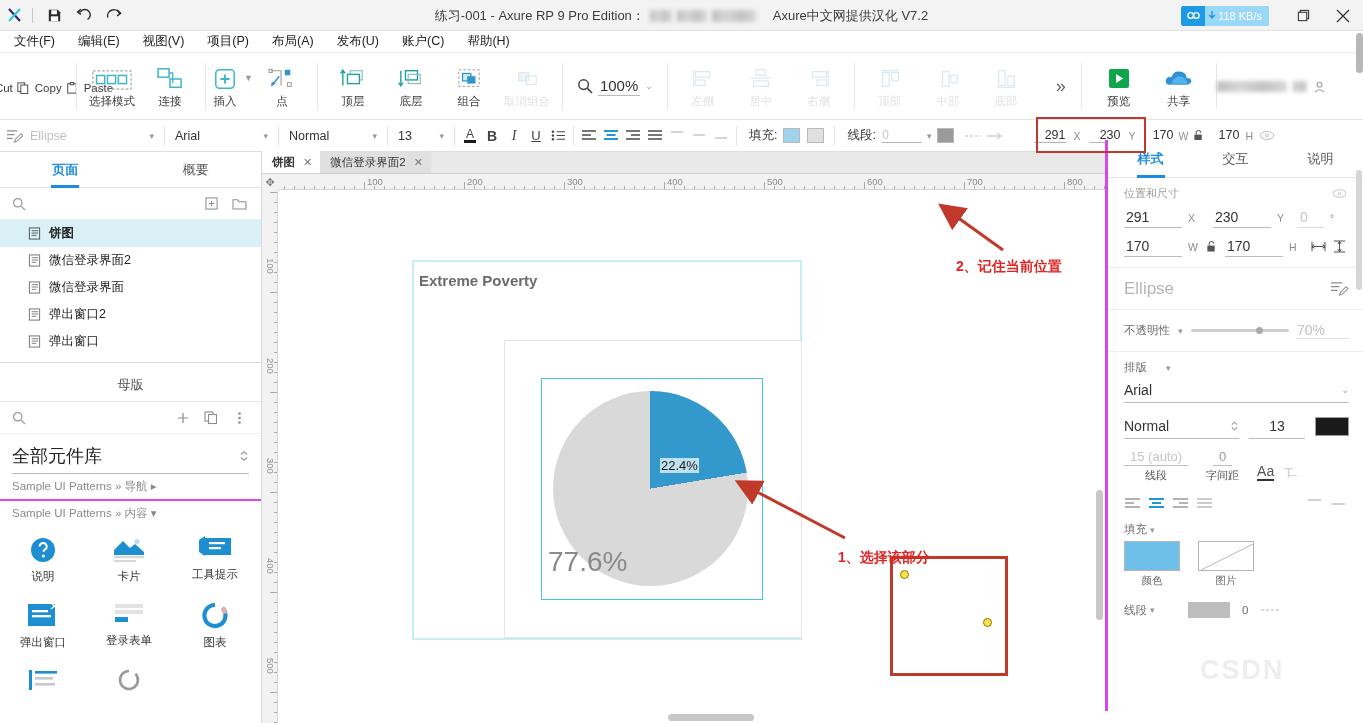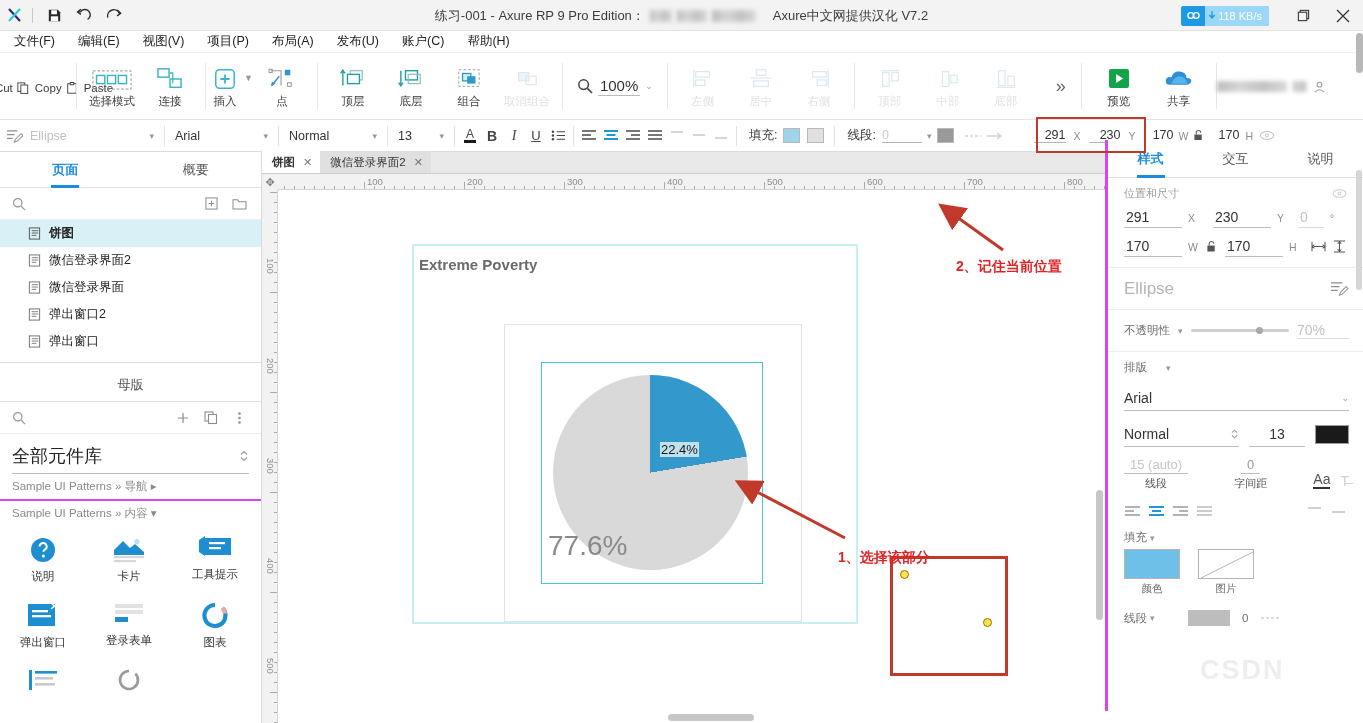--- a/index.html
+++ b/index.html
@@ -150,21 +150,21 @@
     border-right:1px solid #d3d3d3; overflow:hidden;
   }
   .rtick { position:absolute; background:#aaa; }
   .rlab { position:absolute; font-size:9.5px; color:#8d8d8d; }
   .rlab-v { position:absolute; font-size:9.5px; color:#8d8d8d; writing-mode:vertical-rl; }
   .origin-ico { position:absolute; left:0; top:22px; width:16px; height:16px; display:flex; align-items:center; justify-content:center; color:#7a7a7a; font-size:11px; z-index:5; background:#f2f2f2;}
   .canvas {
     position:absolute; left:16px; top:38px; width:827px; height:533px; background:#fff; overflow:hidden;
   }
   .chartwidget {
-    position:absolute; left:134px; top:54px; width:446px; height:380px;
+    position:absolute; left:134px; top:70px; width:390px; height:380px;
     border:2px solid #c6eff1; background:#fff;
   }
   .chart-title {
     position:absolute; left:5px; top:10px; font-size:15px; font-weight:bold; color:#6b6b6b;
   }
   .chart-inner {
     position:absolute; left:90px; top:78px; width:298px; height:298px;
     border:1px solid #e4e4e4; background:#fff;
   }
   .pie-box { position:absolute; left:48px; top:50px; width:195px; height:195px; }
@@ -236,21 +236,21 @@
   .slider .track { width:100%; height:3px; background:#cfcfcf; border-radius:2px; }
   .slider .knob { position:absolute; left:66%; width:7px; height:7px; border-radius:50%; background:#a9a9a9; }
   .op-val { font-size:14px; color:#c2c2c2; border-bottom:1px solid #ddd; width:52px; text-align:left;}
   .typo { padding:8px 14px 6px 16px; }
   .selrow {
     display:flex; align-items:center; justify-content:space-between;
     border-bottom:1px solid #bcbcbc; height:26px; font-size:14px; color:#333; margin-bottom:10px;
   }
   .typo-row2 { display:flex; align-items:center; gap:10px; margin-bottom:10px; }
   .colorblock { width:34px; height:19px; background:#1a1a1a; border:1px solid #9b9b9b; cursor:pointer; }
-  .typo-row3 { display:flex; align-items:flex-end; gap:18px;justify-content:space-between; }
+  .typo-row3 { display:flex; align-items:flex-end; gap:18px; }
   .vfield { display:flex; flex-direction:column; align-items:center; }
   .vfield .vv { font-size:13px; color:#c5c5c5; border-bottom:1px solid #bdbdbd; padding:0 6px 1px 6px;}
   .vfield .vl { font-size:11px; color:#555; margin-top:2px; }
   .align-row { display:flex; align-items:center; gap:7px; padding:8px 16px 4px 16px; }
   .fill-sec { padding:8px 16px; }
   .fill-opts { display:flex; gap:18px; margin-top:4px; }
   .fill-opt { display:flex; flex-direction:column; align-items:center; gap:3px; cursor:pointer; }
   .fill-box { width:56px; height:30px; border:1px solid #b5b5b5; }
   .fill-lbl { font-size:10.5px; color:#6d6d6d; }
   .line-sec { padding:6px 16px; display:flex; align-items:center; gap:12px; }
@@ -1166,21 +1166,21 @@
       <span class="mini-lab">不透明性</span>
       <span class="chev">▾</span>
       <div class="slider">
         <div class="track"></div>
         <div class="knob"></div>
       </div>
       <span class="op-val">70%</span>
     </div>
 
     <div class="typo">
-      <div style="display:flex;align-items:center;gap:19px;margin-bottom:10px;">
+      <div style="display:flex;align-items:center;gap:19px;margin-bottom:2px;">
         <span class="mini-lab">排版</span>
         <span class="chev">▾</span>
       </div>
       <div class="selrow">
         <span>Arial</span>
         <span class="chev">⌄</span>
       </div>
       <div class="typo-row2">
         <div class="selrow" style="flex:1;margin-bottom:0;">
           <span>Normal</span>

